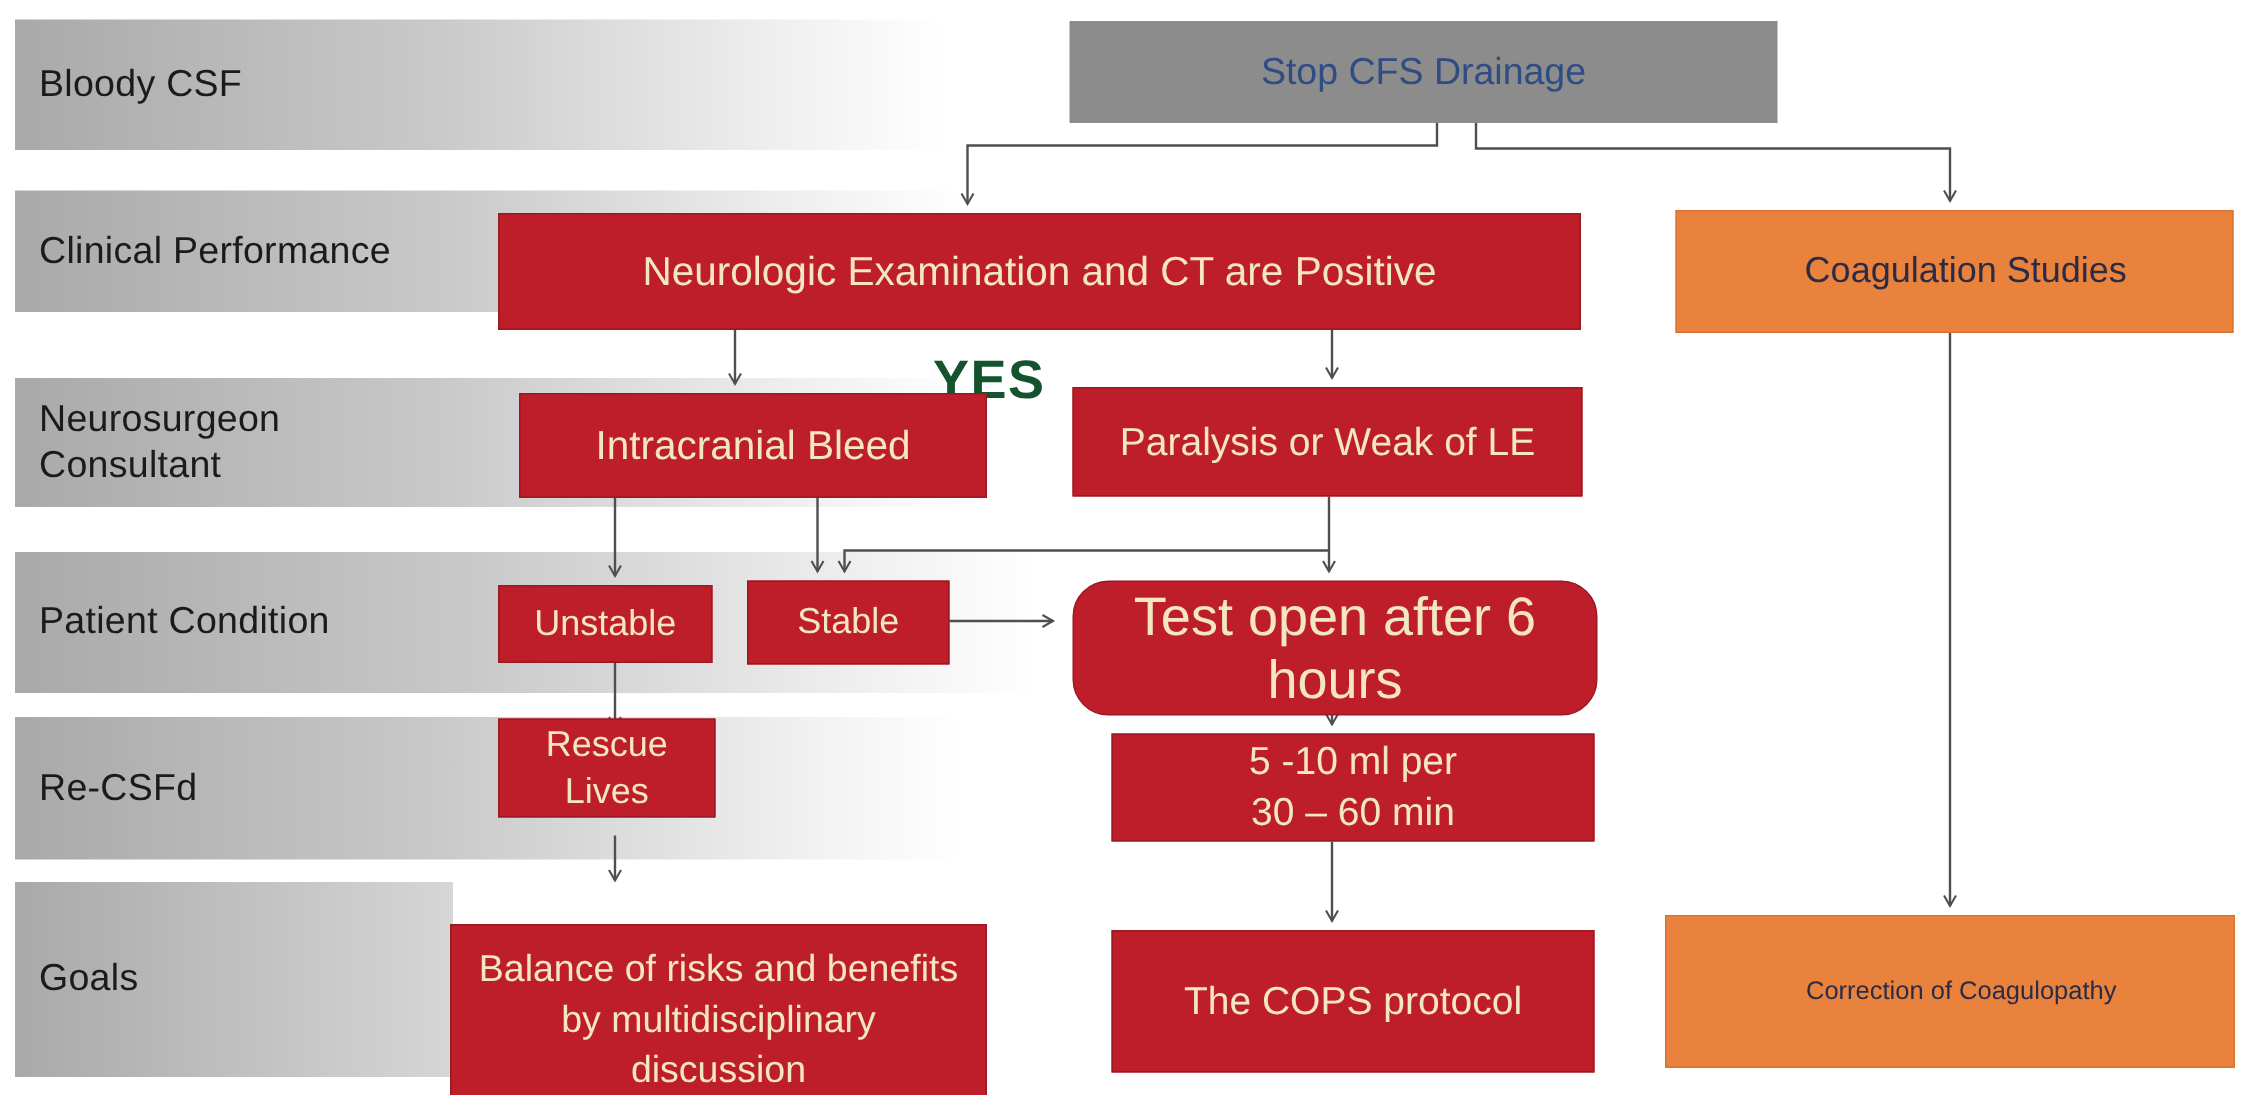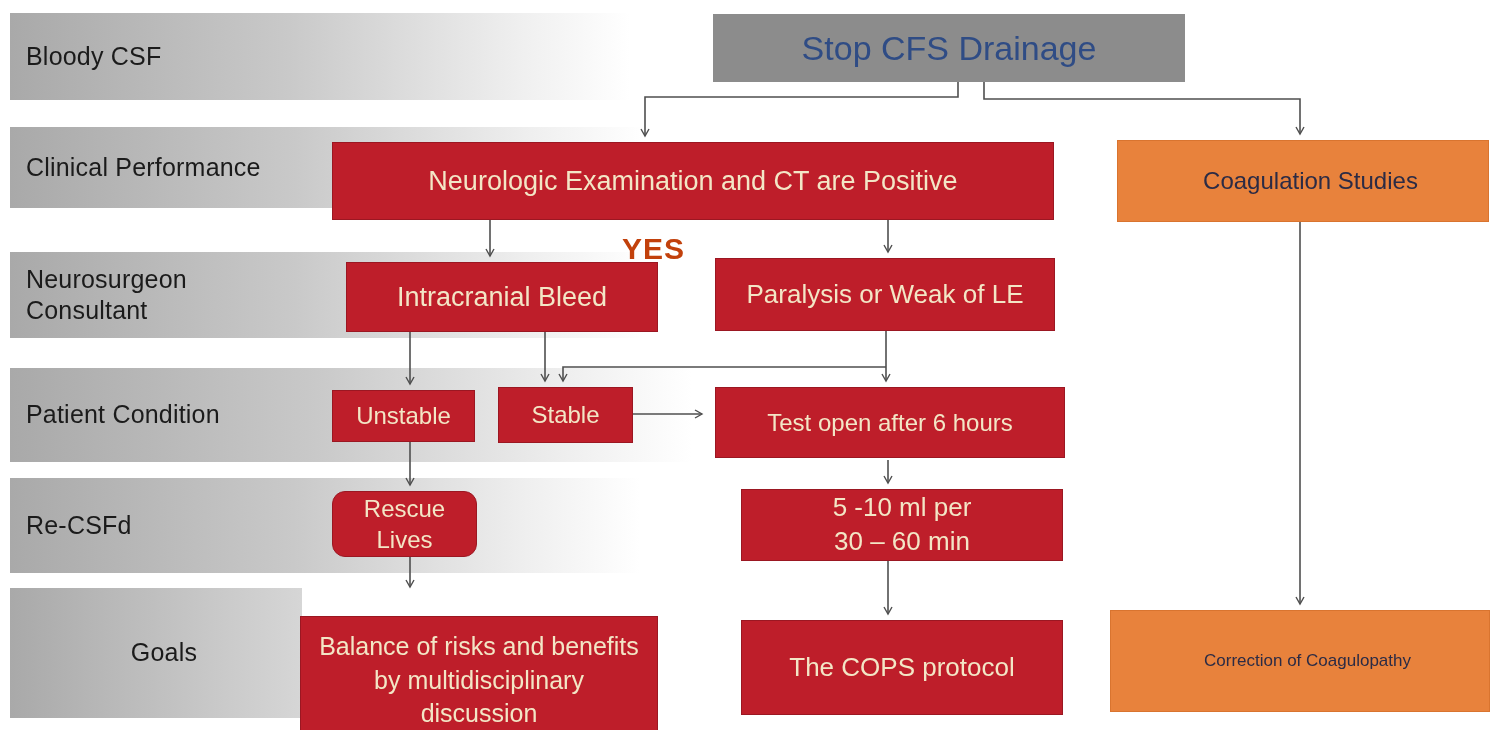--- a/index.html
+++ b/index.html
@@ -5,21 +5,21 @@
   html,body{margin:0;padding:0;background:#ffffff;}
   .canvas{
     position:relative;width:1500px;height:730px;background:#ffffff;
     font-family:"Liberation Sans",sans-serif;overflow:hidden;
   }
   
   .band{
     position:absolute;display:flex;align-items:center;
     background:linear-gradient(90deg,#a9a9a9 0%,#c9c9c9 45%,#efefef 82%,#ffffff 100%);
   }
-  .band.short{background:linear-gradient(90deg,#a9a9a9 0%,#c4c4c4 60%,#d6d6d6 100%);justify-content:center;}
+  .band.short{background:linear-gradient(90deg,#a9a9a9 0%,#c4c4c4 60%,#d6d6d6 100%);}
   .band-label{
     padding-left:16px;font-size:25px;line-height:1.25;color:#1b1b1b;
     max-width:270px;letter-spacing:0.2px;
   }
   
   .node{
     position:absolute;display:flex;align-items:center;justify-content:center;
     text-align:center;white-space:pre-line;box-sizing:border-box;z-index:10;
   }
   .node.red{
@@ -27,21 +27,21 @@
   }
   .node.orange{
     background:#e8823c;border:1px solid #d9742f;color:#2b2b45;padding-left:15px;
   }
   .node.gray{
     background:#8c8c8c;color:#2f4c85;
   }
   
   .wires{position:absolute;left:0;top:0;z-index:5;pointer-events:none;}
   .yes-note{
-    position:absolute;z-index:4;font-size:30px;color:#c2410c;
+    position:absolute;z-index:4;font-size:36px;color:#14532d;
     letter-spacing:1px;font-weight:bold;
   }
 </style>
 </head>
 <body>
 
 <div class="canvas">
 
   <div class="band" style="left:10px;top:13px;width:620px;height:87px;">
     <div class="band-label">Bloody CSF</div>
@@ -81,37 +81,37 @@
       <path d="M886,367 L563,367 L563,381" marker-end="url(#arr)"></path>
       <path d="M633,414 L702,414" marker-end="url(#arr)"></path>
       <path d="M410,442 L410,485" marker-end="url(#arr)"></path>
       <path d="M410,557 L410,587" marker-end="url(#arr)"></path>
       <path d="M888,460 L888,483" marker-end="url(#arr)"></path>
       <path d="M888,561 L888,614" marker-end="url(#arr)"></path>
       <path d="M1300,222 L1300,604" marker-end="url(#arr)"></path>
     </g>
   </svg>
 
-  <div class="node gray" style="left:713px;top:14px;width:472px;height:68px;font-size:34px;">Stop CFS Drainage</div>
+  <div class="node gray" style="left:713px;top:14px;width:472px;height:68px;font-size:25px;">Stop CFS Drainage</div>
 
   <div class="node red" style="left:332px;top:142px;width:722px;height:78px;font-size:27px;">Neurologic Examination and CT are Positive</div>
 
   <div class="node orange" style="left:1117px;top:140px;width:372px;height:82px;font-size:24px;">Coagulation Studies</div>
 
   <div class="node red" style="left:330px;top:262px;width:312px;height:70px;font-size:27px;margin-left:16px;">Intracranial Bleed</div>
 
   <div class="node red" style="left:715px;top:258px;width:340px;height:73px;font-size:26px;">Paralysis or Weak of LE</div>
 
   <div class="node red" style="left:332px;top:390px;width:143px;height:52px;font-size:24px;">Unstable</div>
 
   <div class="node red" style="left:498px;top:387px;width:135px;height:56px;font-size:24px;">Stable</div>
 
-  <div class="node red" style="left:715px;top:387px;width:350px;height:71px;font-size:24px;">Test open after 6 hours</div>
+  <div class="node red" style="left:715px;top:387px;width:350px;height:90px;font-size:36px;border-radius:24px;">Test open after 6 hours</div>
 
-  <div class="node red" style="left:332px;top:491px;width:145px;height:66px;font-size:24px;line-height:1.3;border-radius:13px;">Rescue
+  <div class="node red" style="left:332px;top:479px;width:145px;height:66px;font-size:24px;line-height:1.3;">Rescue
 Lives</div>
 
   <div class="node red" style="left:741px;top:489px;width:322px;height:72px;font-size:26px;line-height:1.3;">5 -10 ml per
 30 – 60 min</div>
 
   <div class="node red" style="left:300px;top:616px;width:358px;height:129px;font-size:25px;line-height:1.35;text-align:center;">Balance of risks and benefits
 by multidisciplinary
 discussion</div>
 
   <div class="node red" style="left:741px;top:620px;width:322px;height:95px;font-size:26px;">The COPS protocol</div>

